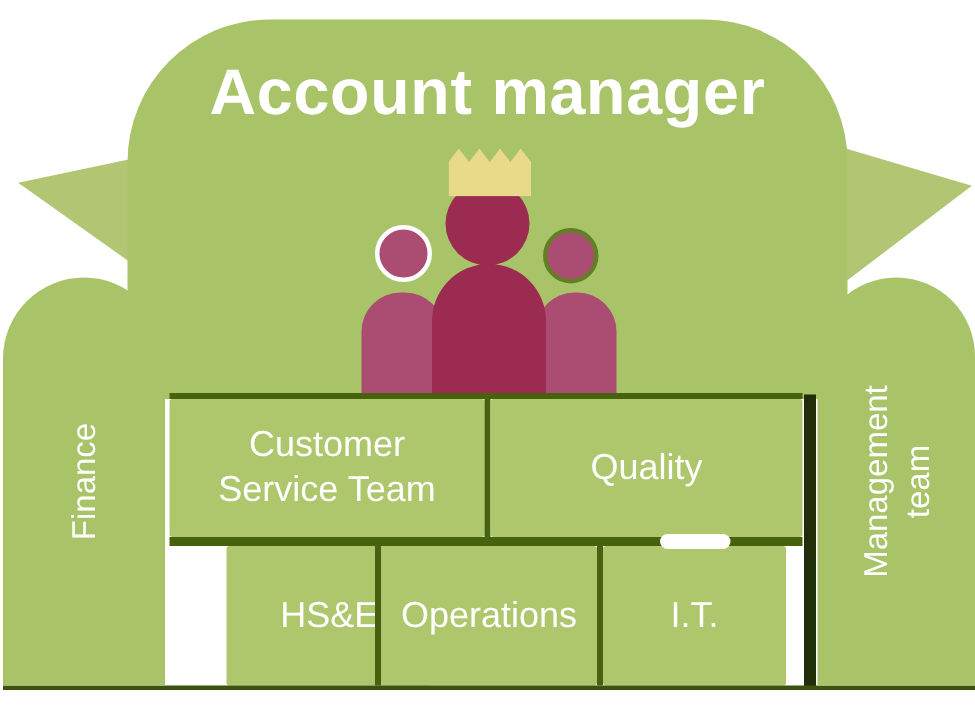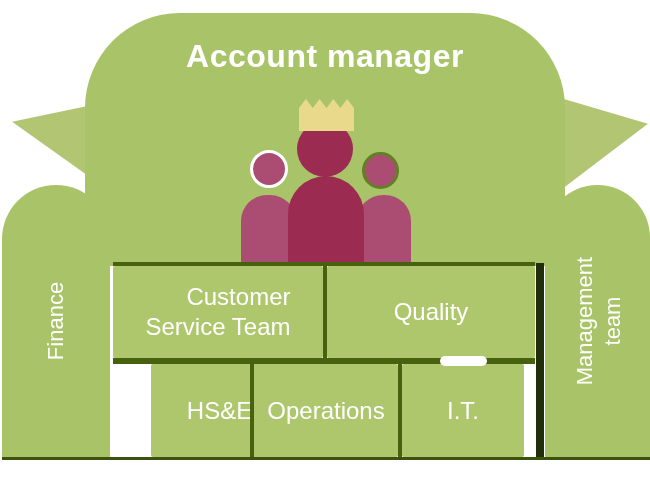--- a/index.html
+++ b/index.html
@@ -14,21 +14,21 @@
   
   .backrest{
     left:85px;top:13px;width:480px;height:253px;
     background:var(--green,#a9c368);
     border-radius:95px 95px 0 0;
     z-index:2;
   }
   .title{
     left:85px;top:38px;width:480px;
     text-align:center;
-    font-size:32px;font-weight:bold;letter-spacing:.5px;
+    font-size:43px;font-weight:bold;letter-spacing:.5px;
     z-index:3;
   }
 
   
   .wedge{width:105px;height:103px;background:var(--green_light,#b2c573);z-index:1;}
   .wedge.left {left:10px; top:95px;clip-path:polygon(2% 26%,100% 5%,100% 97%);}
   .wedge.right{left:545px;top:95px;clip-path:polygon(98% 28%,5% 0%,5% 100%);}
 
   
   .armrest{
@@ -104,21 +104,21 @@
   <div class="abs armrest left">
     <div class="vlabel">Finance</div>
   </div>
   <div class="abs armrest right">
     <div class="vlabel">Management
 team</div>
   </div>
 
   <div class="abs divider hdiv-top"></div>
 
-  <div class="abs cushion row1" style="left:113px;width:210px;text-align:right;">
+  <div class="abs cushion row1" style="left:113px;width:210px;">
     <span>Customer
 Service Team</span>
   </div>
   <div class="abs divider vdiv1"></div>
   <div class="abs cushion row1" style="left:327px;width:208px;">
     <span>Quality</span>
   </div>
 
   <div class="abs divider hdiv-mid"></div>
 

